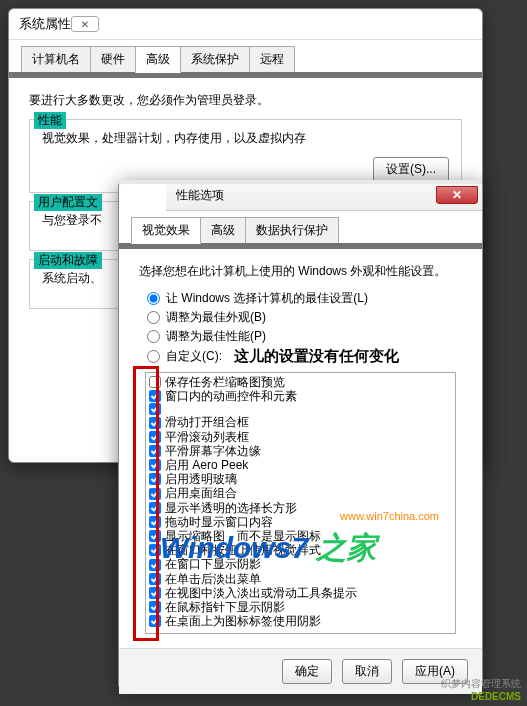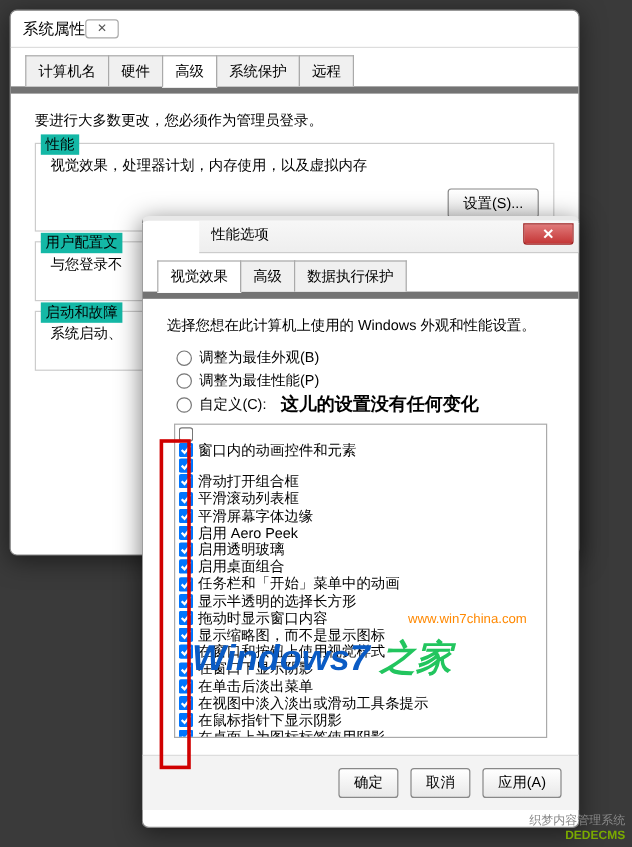--- a/index.html
+++ b/index.html
@@ -80,36 +80,41 @@
   </div>
   <div class="tabs" id="fg-tabs">
       <div class="tab active">视觉效果</div>
       <div class="tab">高级</div>
       <div class="tab">数据执行保护</div>
     </div>
   <div class="content">
     <p>选择您想在此计算机上使用的 Windows 外观和性能设置。</p>
     <div class="radio-group" id="radio-group">
         <div class="radio-row">
+          <input type="radio" name="vfx" checked="" style="">
+          <label>让 Windows 选择计算机的最佳设置(L)</label>
+        </div>
+        <div class="radio-row">
           <input type="radio" name="vfx" style="">
           <label>调整为最佳外观(B)</label>
         </div>
         <div class="radio-row">
           <input type="radio" name="vfx" style="">
           <label>调整为最佳性能(P)</label>
         </div>
         <div class="radio-row">
           <input type="radio" name="vfx" style="">
           <label>自定义(C):</label>
           <span class="annotation">这儿的设置没有任何变化</span>
         </div>
       </div>
     <div class="check-list" id="check-list">
         <div class="check-row">
           <input type="checkbox" style="">
+          <span>保存任务栏缩略图预览</span>
         </div>
         <div class="check-row">
           <input type="checkbox" checked="" style="">
           <span>窗口内的动画控件和元素</span>
         </div>
         <div class="check-row">
           <input type="checkbox" checked="" style="">
         </div>
         <div class="check-row">
           <input type="checkbox" checked="" style="">
@@ -127,24 +132,20 @@
           <input type="checkbox" checked="" style="">
           <span>启用 Aero Peek</span>
         </div>
         <div class="check-row">
           <input type="checkbox" checked="" style="">
           <span>启用透明玻璃</span>
         </div>
         <div class="check-row">
           <input type="checkbox" checked="" style="">
           <span>启用桌面组合</span>
-        </div>
-        <div class="check-row">
-          <input type="checkbox" checked="" style="">
-          <span>任务栏和「开始」菜单中的动画</span>
         </div>
         <div class="check-row">
           <input type="checkbox" checked="" style="">
           <span>显示半透明的选择长方形</span>
         </div>
         <div class="check-row">
           <input type="checkbox" checked="" style="">
           <span>拖动时显示窗口内容</span>
         </div>
         <div class="check-row">

